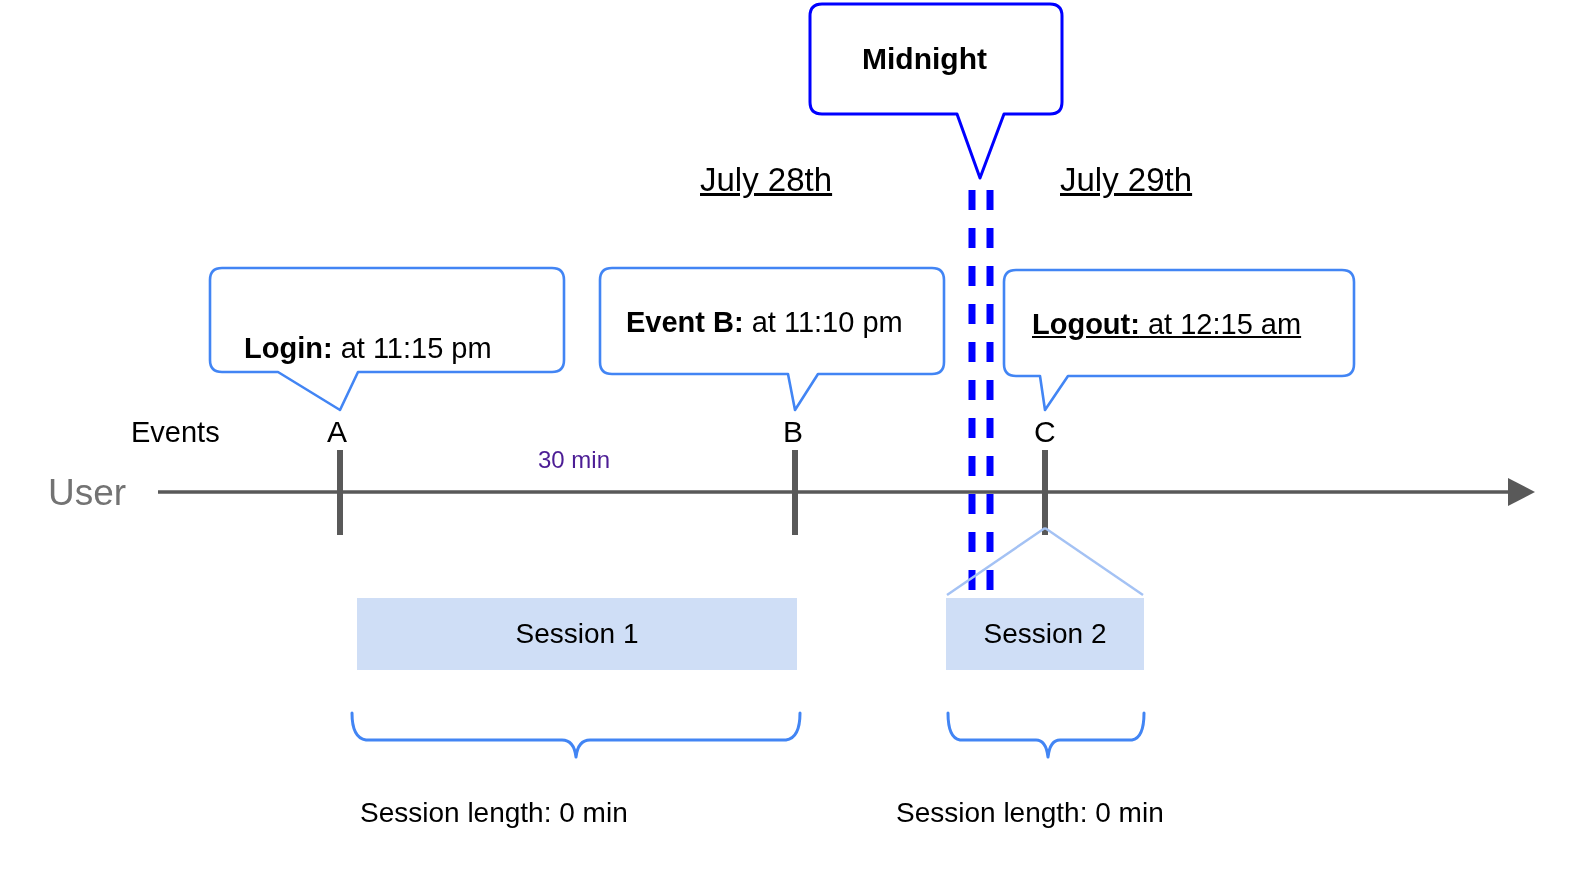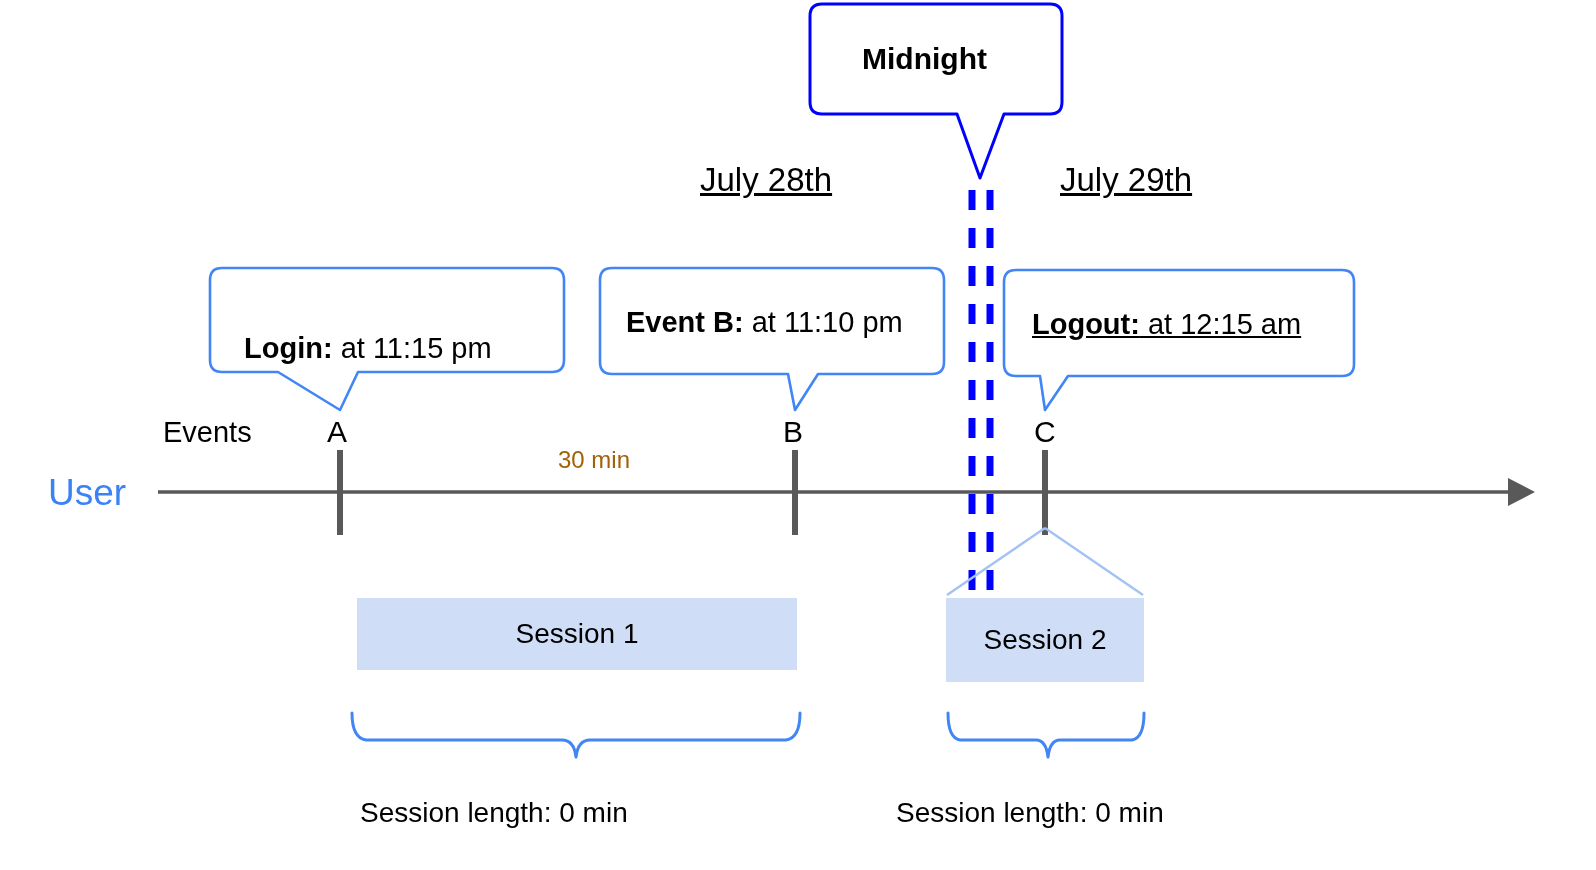--- a/index.html
+++ b/index.html
@@ -50,31 +50,30 @@
     color: #000000;
     text-decoration: underline;
   }
   
   .events-label {
     font-size: 29px;
     color: #000000;
   }
   .user-label {
     font-size: 37px;
-    color: #3b82f6;
+    color: #737373;
     text-align: right;
   }
   .event-letter {
     font-size: 30px;
     color: #000000;
   }
   .duration-label {
     font-size: 24px;
-    color: #a16207;
-    margin-left: 20px;
+    color: #4c1d95;
   }
   
   .session-box {
     position: absolute;
     background: #cfdef6;
     display: flex;
     align-items: center;
     justify-content: center;
   }
   .session-box span {
@@ -207,32 +206,32 @@
   </div>
 
   <div class="lbl callout-text" style="left:626px; top:308px;">
     <span class="strong">Event B:</span><span> at 11:10 pm</span>
   </div>
 
   <div class="lbl callout-text" style="left:1032px; top:310px;text-decoration:underline;">
     <span class="strong">Logout:</span><span> at 12:15 am</span>
   </div>
 
-  <div class="lbl events-label" style="left:131px; top:418px;margin-left:32px;">Events</div>
+  <div class="lbl events-label" style="left:131px; top:418px;">Events</div>
   <div class="lbl user-label" style="left:48px; top:474px;">User</div>
 
   <div class="lbl event-letter" style="left:327px; top:417px;">A</div>
   <div class="lbl event-letter" style="left:783px; top:417px;">B</div>
   <div class="lbl event-letter" style="left:1034px; top:417px;">C</div>
 
   <div class="lbl duration-label" style="left:538px; top:448px;">30 min</div>
 
   <div class="session-box" style="left:357px; top:598px; width:440px; height:72px;">
     <span>Session 1</span>
   </div>
-  <div class="session-box" style="left:946px; top:598px; width:198px; height:84px;text-align:center;">
+  <div class="session-box" style="left:946px; top:598px; width:198px; height:72px;text-align:center;">
     <span>Session 2</span>
   </div>
 
   <div class="lbl length-label" style="left:360px; top:799px;">Session length: 0 min</div>
   <div class="lbl length-label" style="left:896px; top:799px;">Session length: 0 min</div>
 
 </div>
 
 </body></html>

